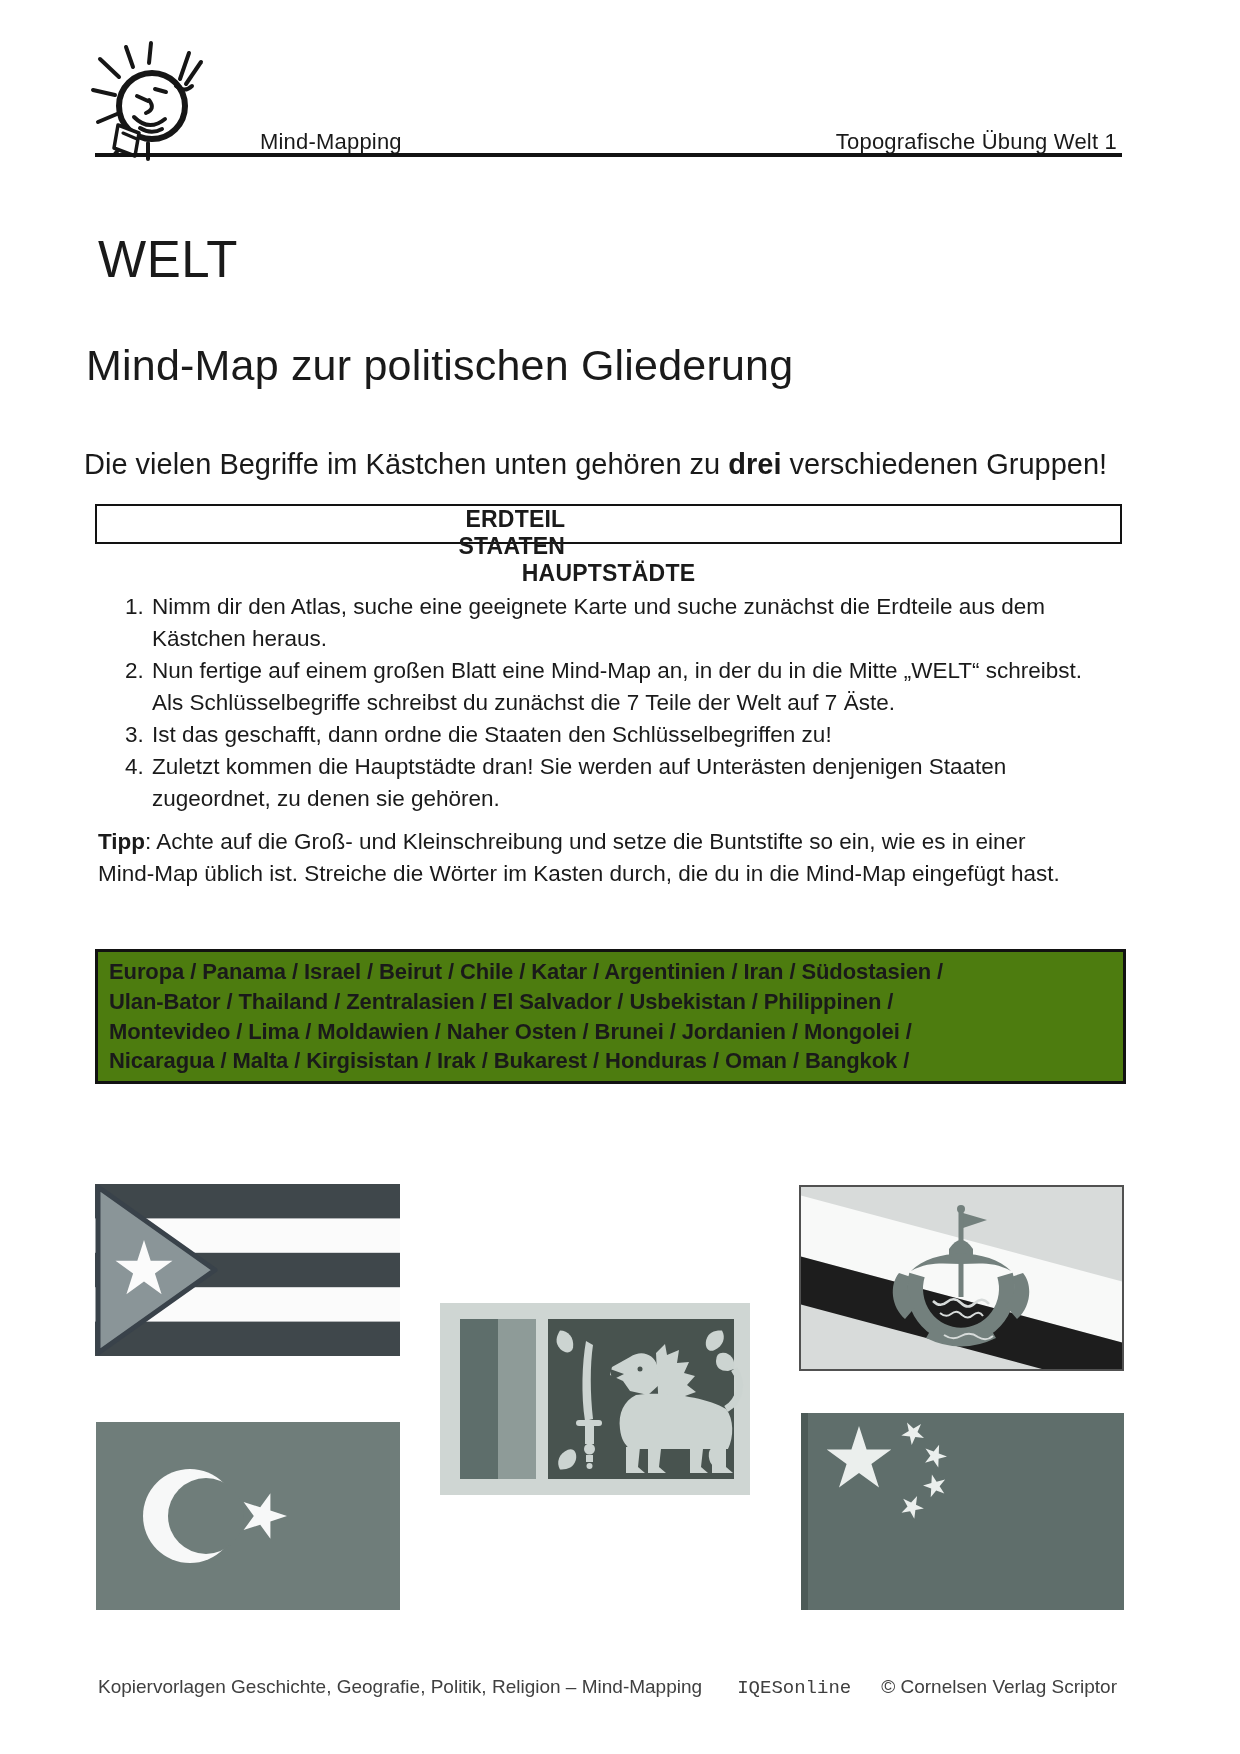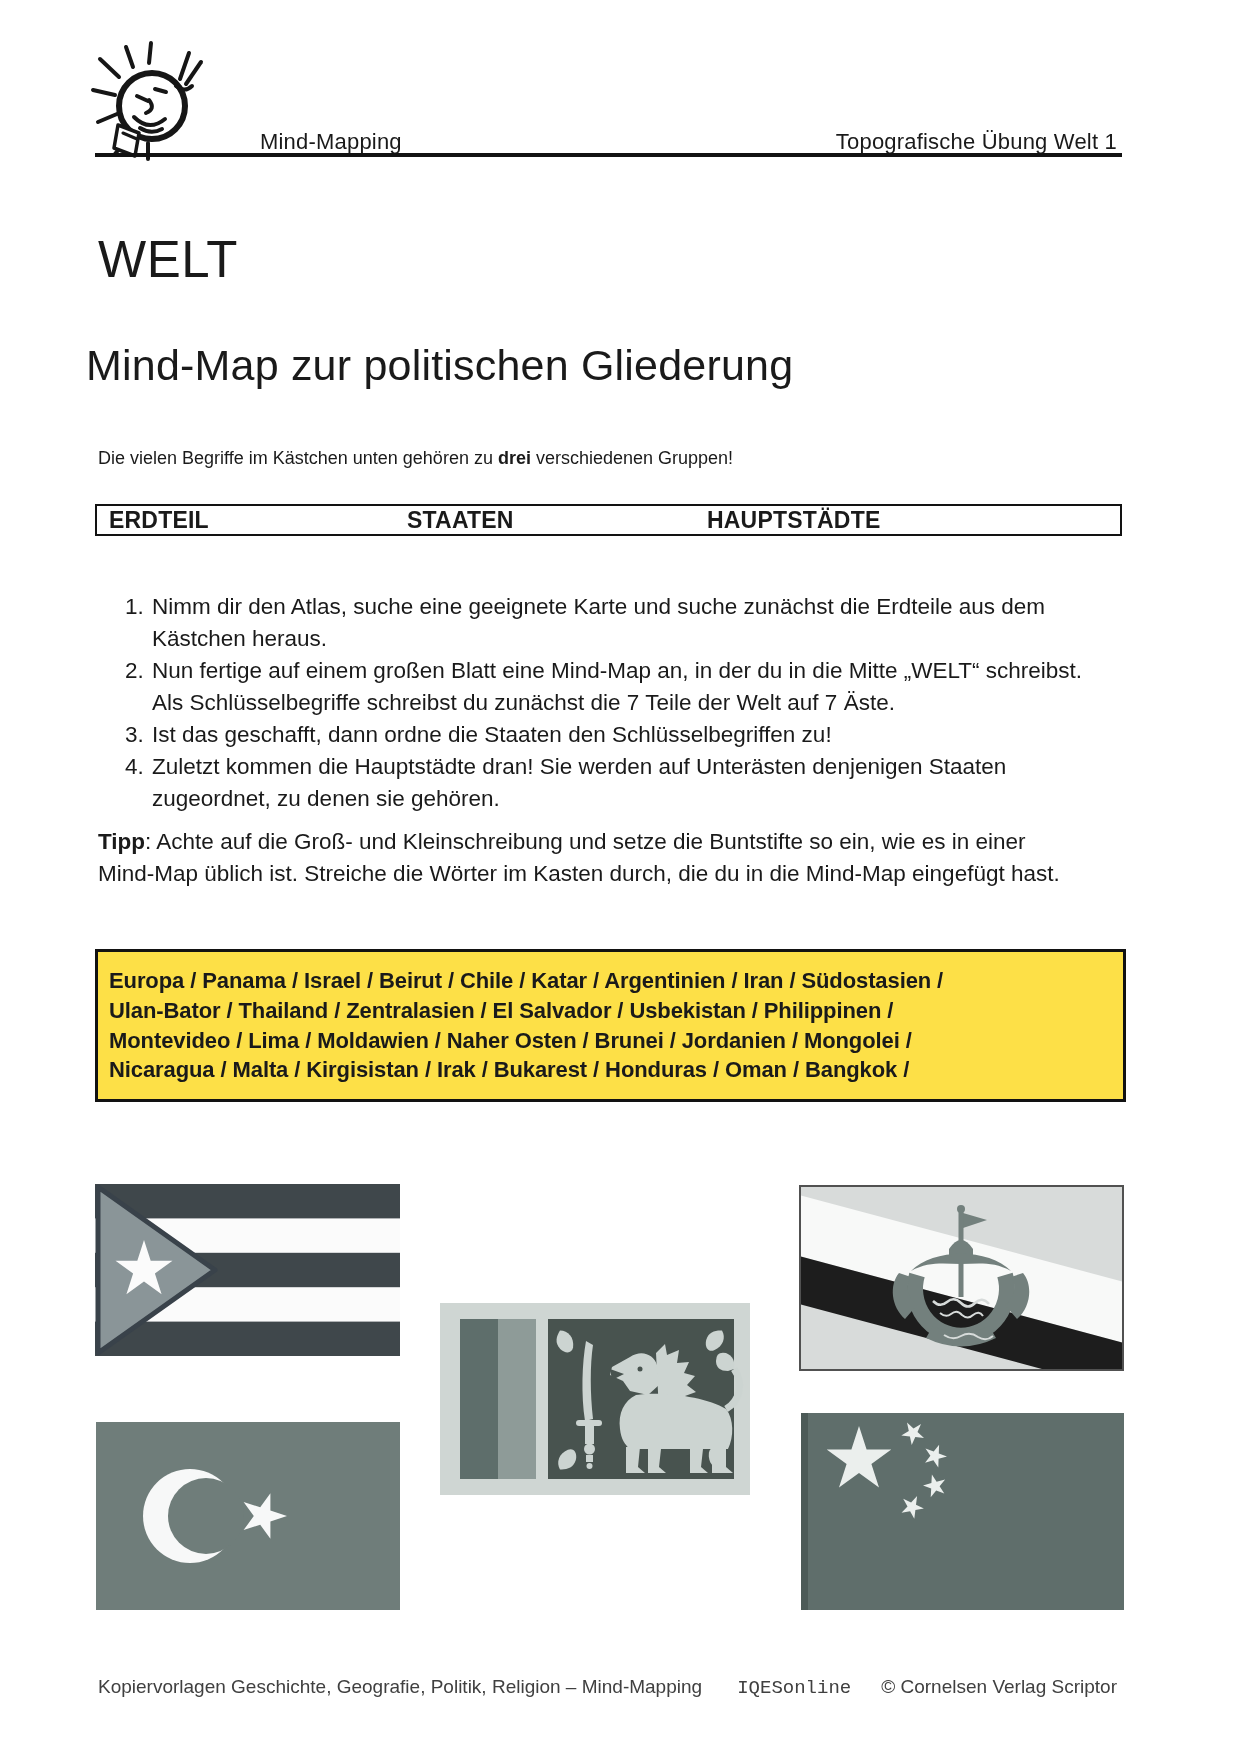--- a/index.html
+++ b/index.html
@@ -14,47 +14,47 @@
   #logo{left:88px;top:40px;width:134px;height:122px;}
   .hdr-label{top:129px;font-size:22px;letter-spacing:.2px;}
   #hdr-left{left:260px;}
   #hdr-right{right:123px;}
   #hdr-rule{left:95px;top:153px;width:1027px;height:4px;background:#121212;}
 
   
   #page-title{left:98px;top:230px;font-size:51px;letter-spacing:.5px;text-align:center;}
   #page-subtitle{left:86px;top:341px;font-size:43px;letter-spacing:.2px;}
 
-  #intro{left:98px;top:448px;font-size:18px;}
+  #intro{left:84px;top:448px;font-size:29px;}
   #intro b{font-weight:bold;}
 
   
   #catbox{
-    left:95px;top:504px;width:1027px;height:32px;box-sizing:border-box;
+    left:95px;top:504px;width:1027px;height:40px;box-sizing:border-box;
     border:2.5px solid #121212;display:flex;align-items:center;
-    font-weight:bold;font-size:23px;letter-spacing:.2px;background:#fff;
+    font-weight:bold;font-size:23px;letter-spacing:.2px;background:#fff;flex-direction:column;
   }
   #catbox span{display:inline-block;}
   #catbox .c0{width:298px;padding-left:12px;}
   #catbox .c1{width:300px;}
   #catbox .c2{flex:1;}
 
   
   #instructions{left:98px;top:579px;width:1002px;font-size:22.5px;line-height:32px;}
   #instructions ol{margin:12px;padding-left:40px;}
   #instructions li{margin:0;padding-left:2px;}
 
   
   #tip{left:98px;top:826px;width:978px;font-size:22.5px;line-height:32px;}
   #tip b{font-weight:bold;}
 
   
   #wordbox{
-    left:95px;top:949px;width:1031px;box-sizing:border-box;background:#fde047;
-    border:3px solid #121212;padding:14px 11px;font-weight:bold;
+    left:95px;top:949px;width:1031px;box-sizing:border-box;background:#4d7c0f;
+    border:3px solid #121212;padding:5px 11px;font-weight:bold;
     font-size:22px;line-height:29.8px;letter-spacing:-.1px;
   }
   #wordbox div{white-space:nowrap;overflow:hidden;}
 
   
   .flag{display:block;}
   #flag-cuba{left:95px;top:1184px;width:305px;height:172px;}
   #flag-brunei{left:799px;top:1185px;width:325px;height:186px;}
   #flag-srilanka{left:440px;top:1303px;width:310px;height:192px;}
   #flag-turkey{left:96px;top:1422px;width:304px;height:188px;}

